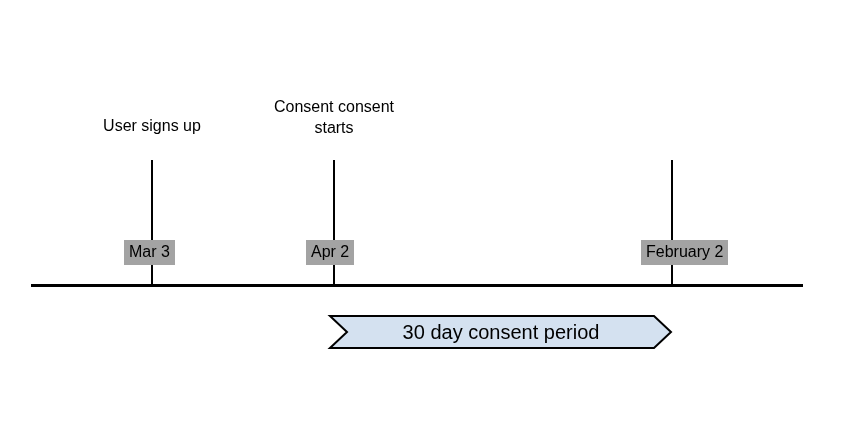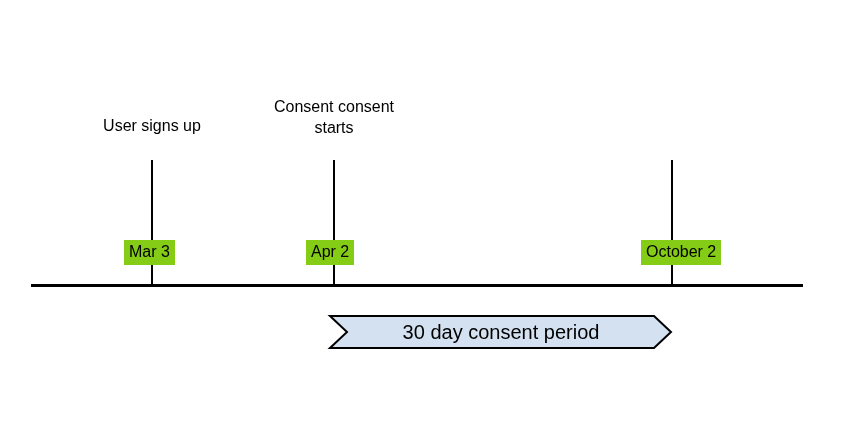--- a/index.html
+++ b/index.html
@@ -44,21 +44,21 @@
     text-align: center;
     font-size: 16px;
     line-height: 21px;
     color: #000000;
     white-space: pre-line;
   }
 
   
   .date-chip {
     position: absolute;
-    background: #84cc16;
+    background: #a3a3a3;
     font-size: 16px;
     line-height: 20px;
     padding: 2px 5px 3px 5px;
     color: #000000;
     white-space: nowrap;
   }
 
   
   .period-banner {
     position: absolute;
@@ -97,21 +97,21 @@
   <div class="event-caption" style="left:72px; top:115px; width:160px;">User signs up</div>
   <div class="tick" style="left:151px; top:160px; height:125px;"></div>
   <div class="date-chip" style="left:124px; top:240px;">Mar 3</div>
 
   <div class="event-caption" style="left:254px; top:96px; width:160px;">Consent consent
 starts</div>
   <div class="tick" style="left:333px; top:160px; height:125px;"></div>
   <div class="date-chip" style="left:306px; top:240px;">Apr 2</div>
 
   <div class="tick" style="left:671px; top:160px; height:125px;"></div>
-  <div class="date-chip" style="left:641px; top:240px;">October 2</div>
+  <div class="date-chip" style="left:641px; top:240px;">February 2</div>
 
   <div class="period-banner">
     <svg viewBox="0 0 342 34" preserveAspectRatio="none">
       <polygon points="0,1 324,1 341,17 324,33 0,33 17,17" fill="#d4e1f0" stroke="#000000" stroke-width="2" stroke-linejoin="miter"></polygon>
     </svg>
     <div class="period-label">30 day consent period</div>
   </div>
 
 </div>
 

